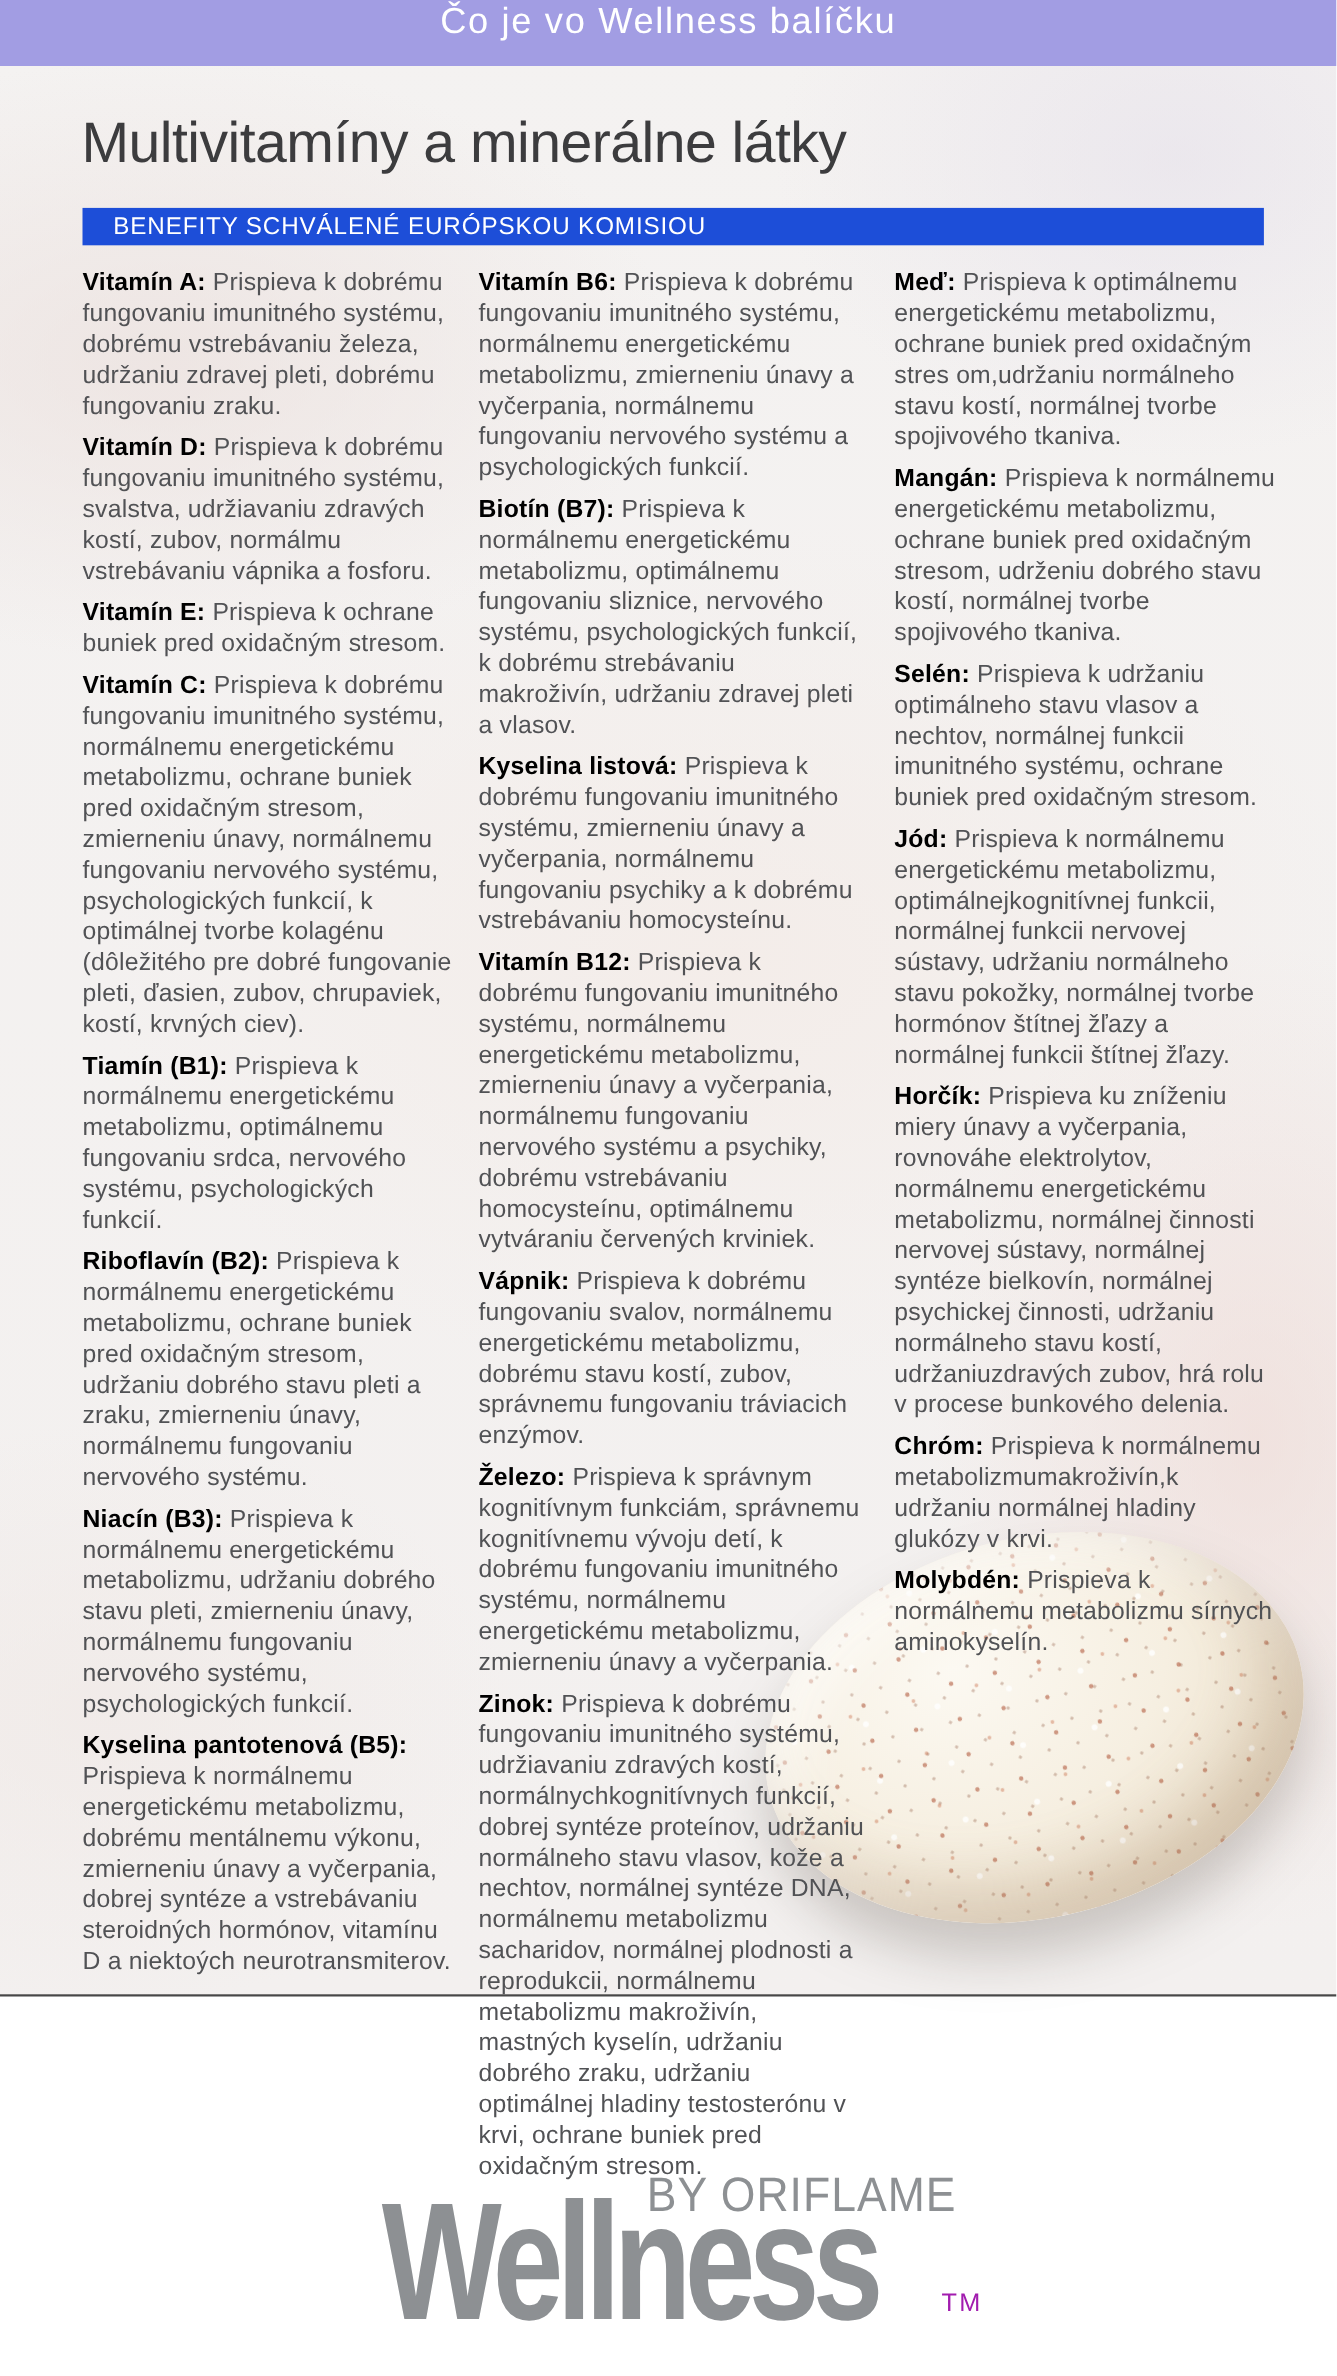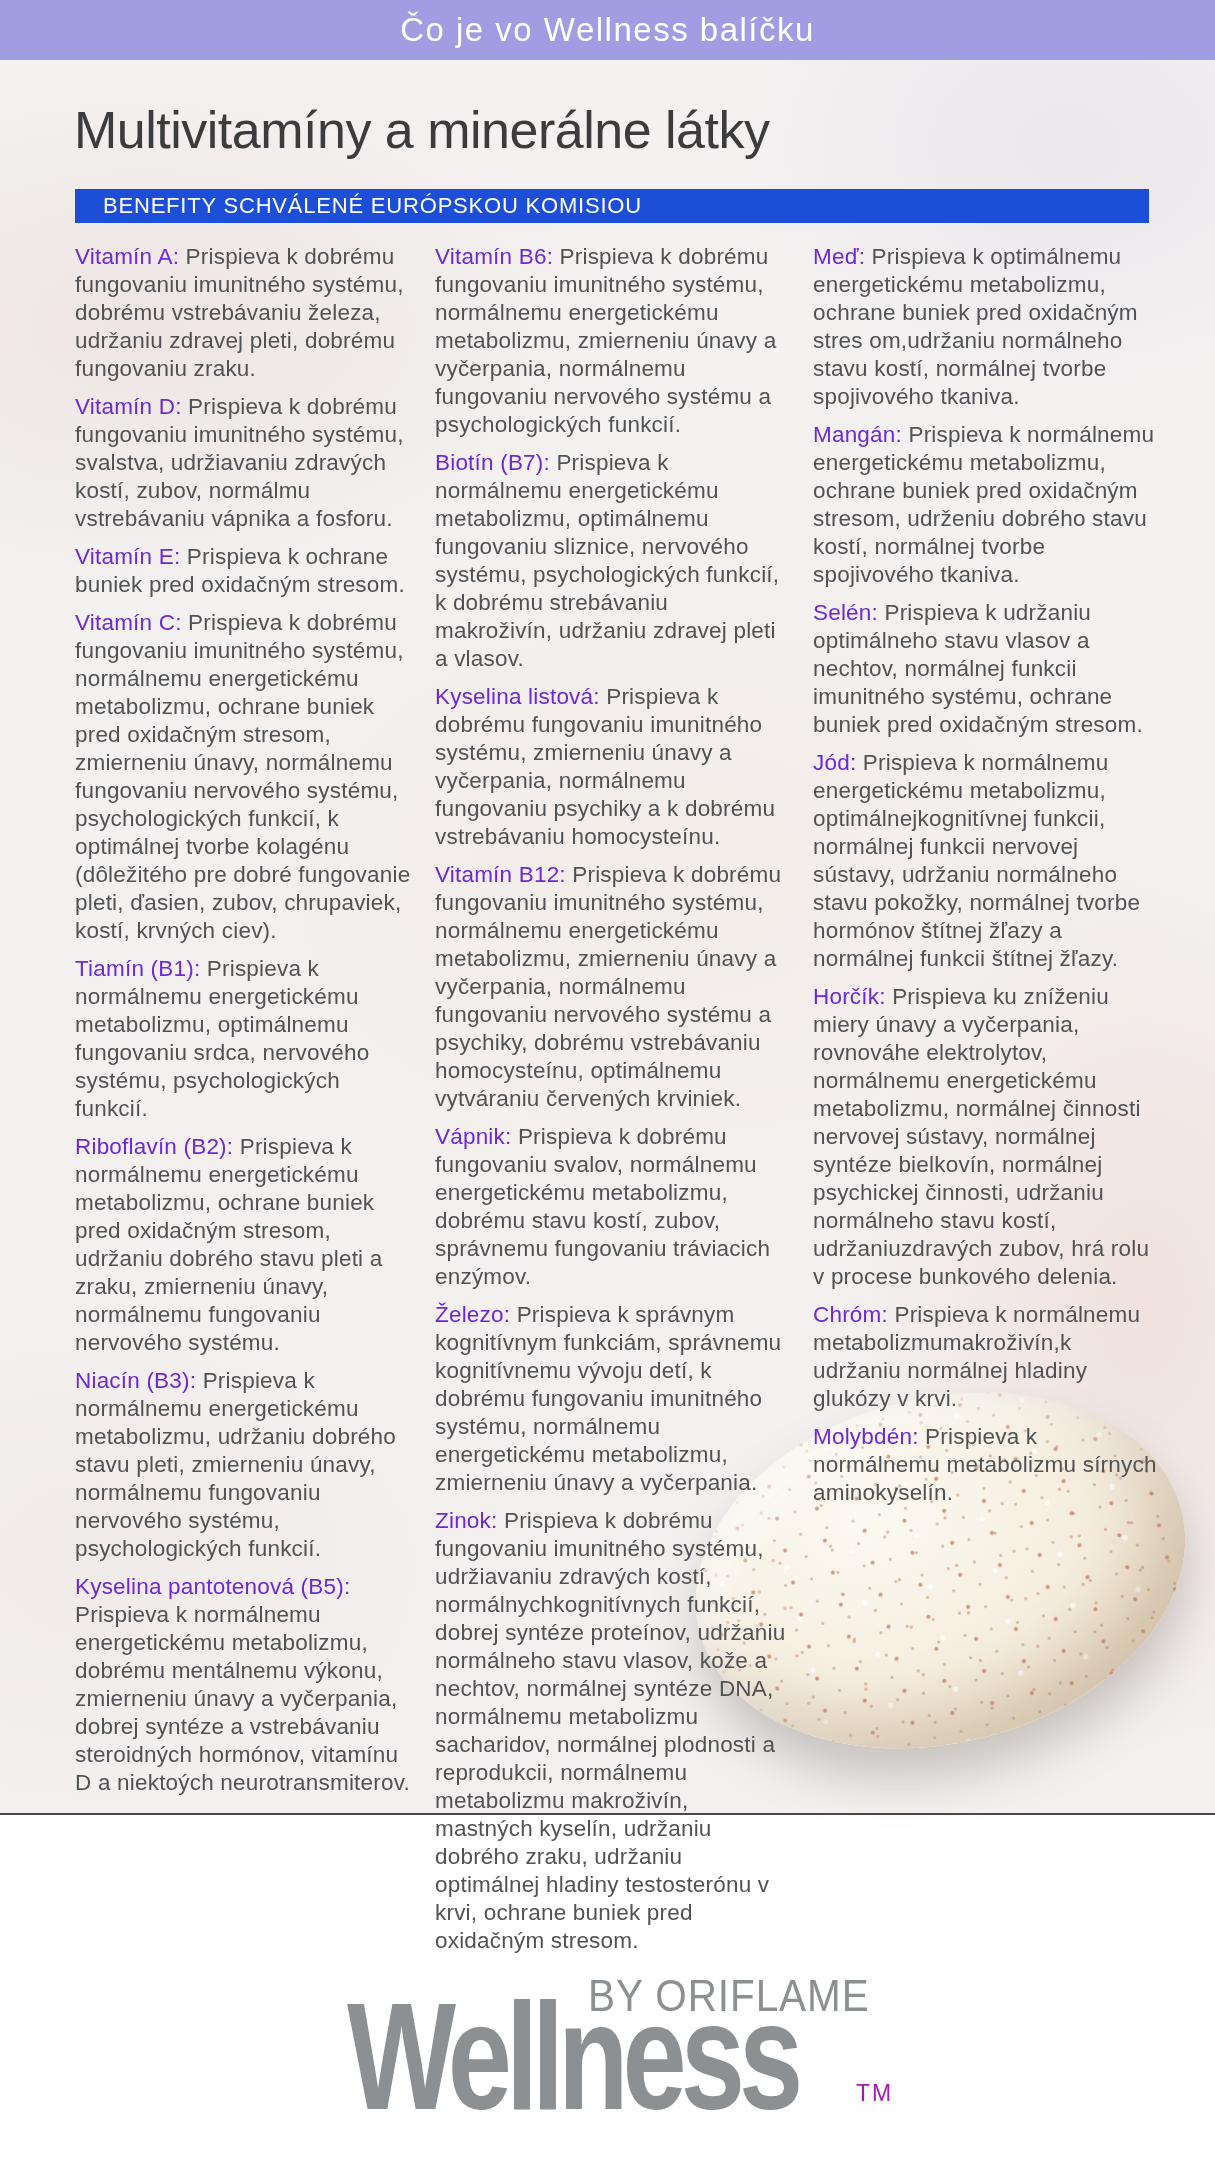--- a/index.html
+++ b/index.html
@@ -14,42 +14,42 @@
       radial-gradient(720px 420px at 12% 18%, rgba(235,224,221,.7), transparent 65%),
       radial-gradient(560px 420px at 88% 8%, rgba(228,223,234,.55), transparent 65%),
       radial-gradient(820px 560px at 55% 48%, rgba(244,236,232,.85), transparent 70%),
       radial-gradient(420px 640px at 94% 72%, rgba(238,216,211,.6), transparent 70%),
       radial-gradient(520px 380px at 8% 86%, rgba(240,233,230,.7), transparent 70%),
       linear-gradient(180deg,#f4f2f1 0%,#f3f0ef 100%);
   }
   .topbar{
     position:absolute;left:0;top:0;width:1215px;height:60px;
     background:#a29de3;
-    display:flex;align-items:center;justify-content:center;z-index:5;
+    display:flex;align-items:flex-start;justify-content:center;z-index:5;
   }
   .topbar-text{color:#ffffff;font-size:33px;font-weight:400;letter-spacing:1.5px;}
   .page-title{
     position:absolute;left:74px;top:100px;margin:0;z-index:4;
     font-size:52px;font-weight:400;color:#3c3c3e;letter-spacing:-0.5px;
   }
   .ribbon{
     position:absolute;left:75px;top:189px;width:1074px;height:34px;z-index:4;
     background:#1d4ed8;color:#ffffff;
     display:flex;align-items:center;padding-left:28px;box-sizing:border-box;
     font-size:22px;letter-spacing:0.8px;
   }
   .col{
     position:absolute;top:243px;z-index:3;
     font-size:22.5px;line-height:28px;color:#515255;letter-spacing:0.2px;
   }
   .col-1{left:75px;width:338px;}
   .col-2{left:435px;width:352px;}
   .col-3{left:813px;width:350px;}
   .entry{margin:0 0 10px 0;}
-  .term{font-weight:400;color:#6d28d9;}
+  .term{font-weight:700;color:#000000;}
   .pill{
     position:absolute;left:692px;top:1398px;width:497px;height:345px;z-index:2;
     border-radius:50%;
     transform:rotate(-14deg);
     background-image:
       radial-gradient(circle, rgba(171,77,47,.55) 1.6px, transparent 2.4px),
       radial-gradient(circle, rgba(197,100,62,.4) 1.3px, transparent 2.1px),
       radial-gradient(circle, rgba(133,77,52,.33) 1.1px, transparent 1.9px),
       radial-gradient(circle, rgba(255,255,255,.8) 2.2px, transparent 3.2px),
       radial-gradient(ellipse at 38% 30%, #fcf9f2 0%, #f6efe1 45%, #eee3cf 72%, #e0d2ba 100%);

